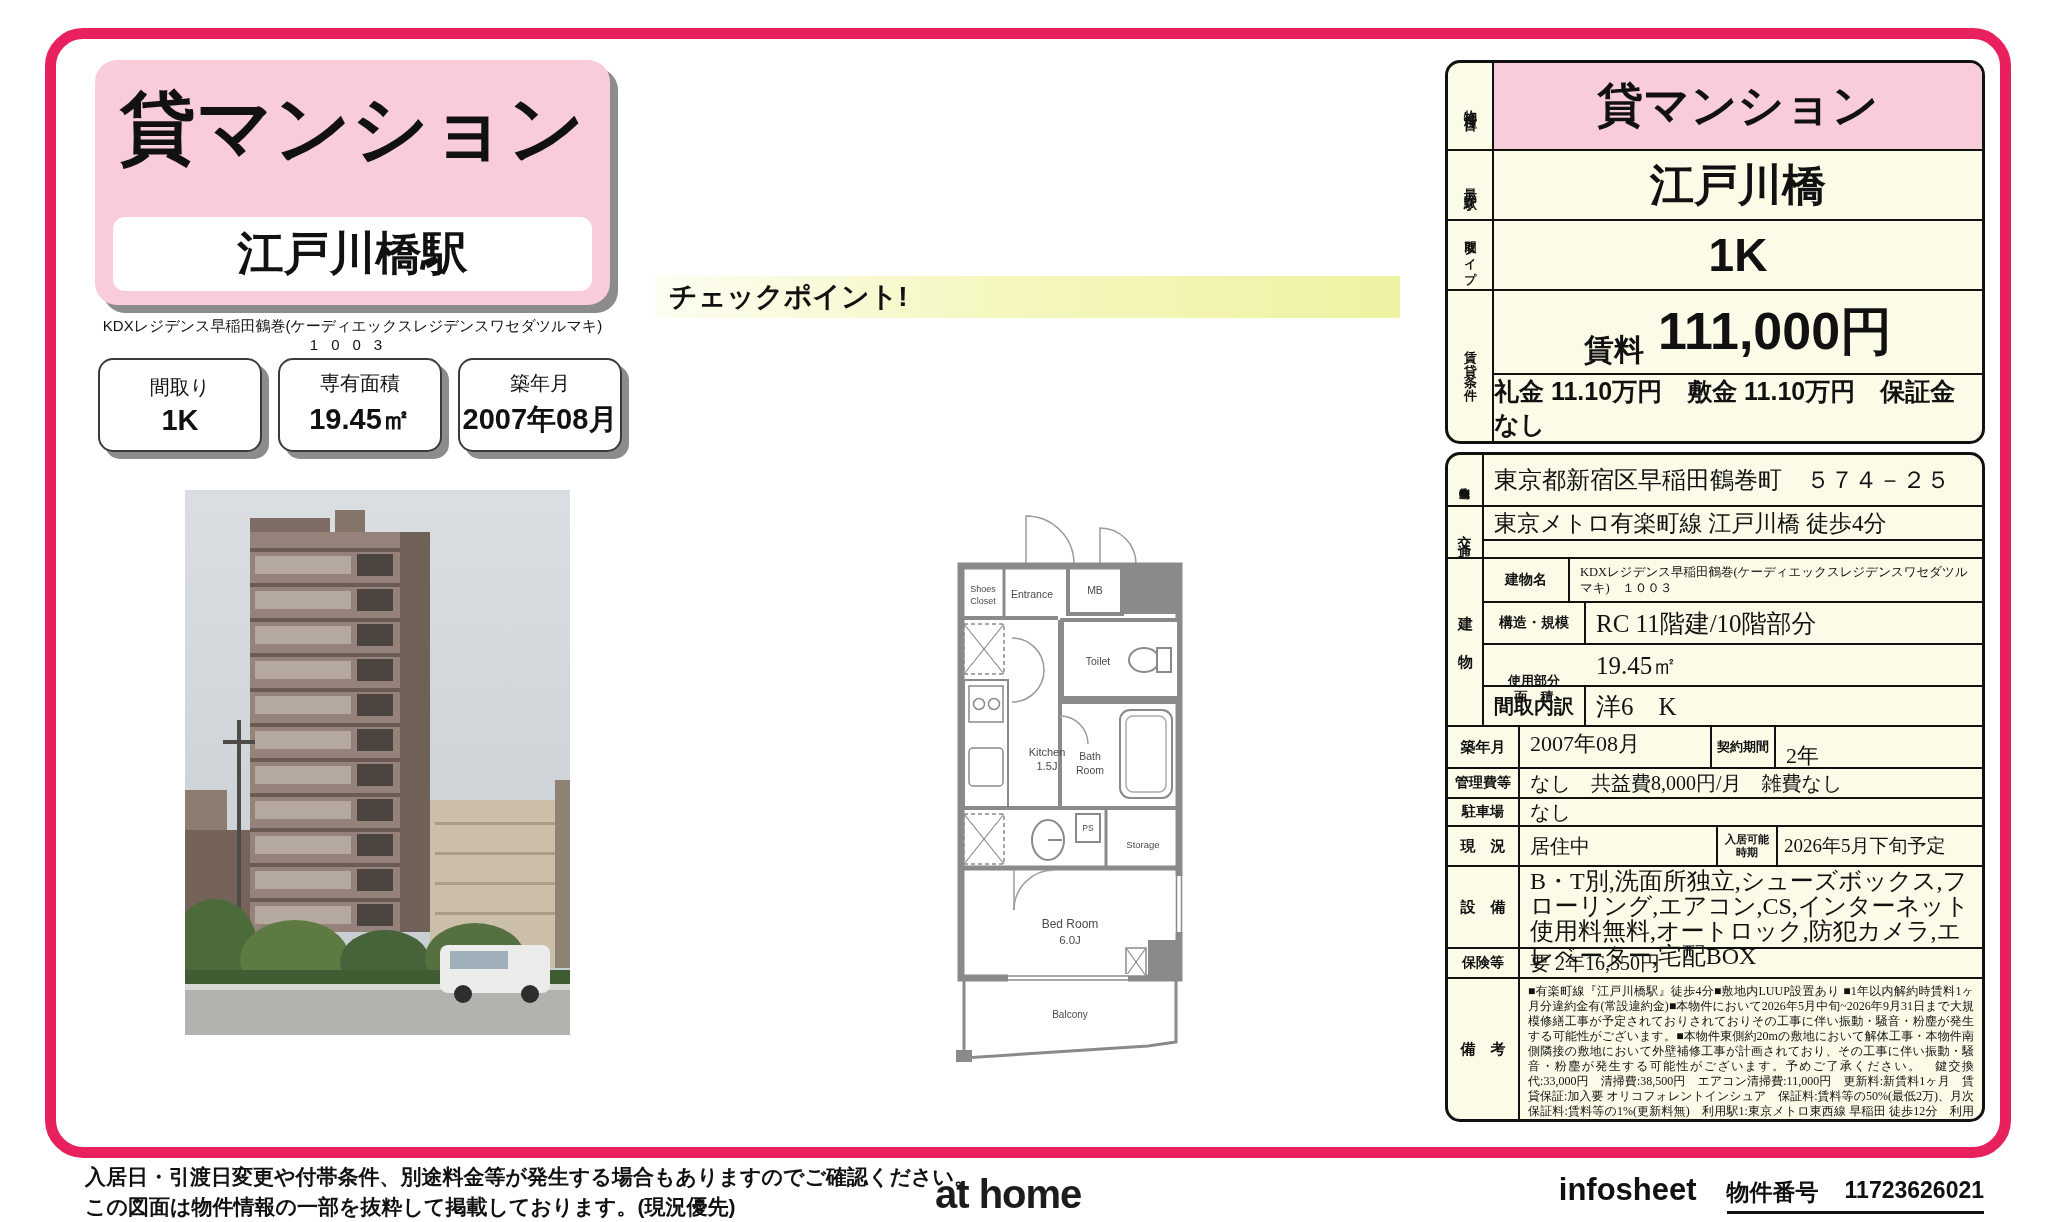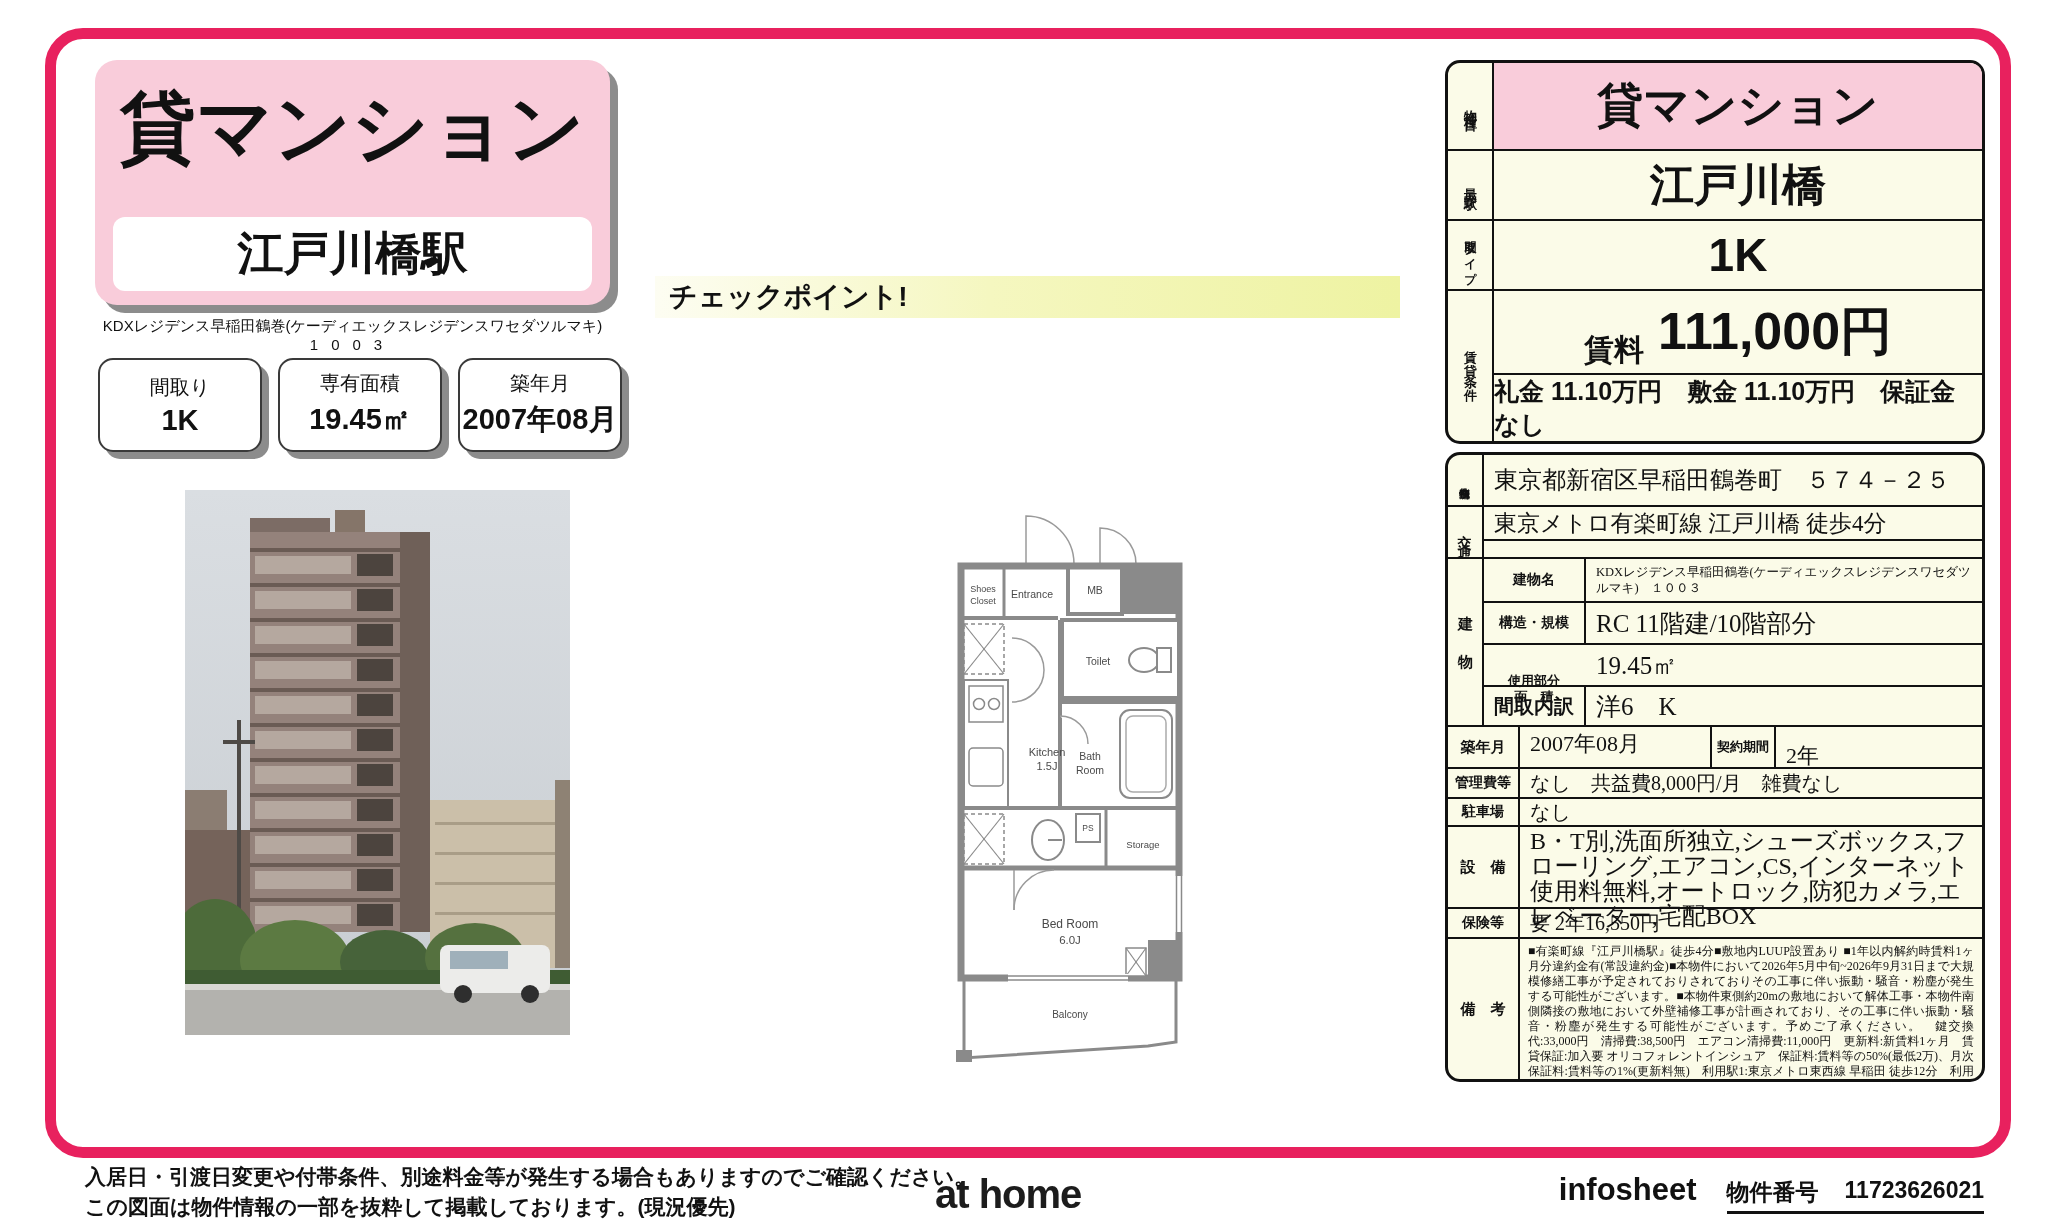--- a/index.html
+++ b/index.html
@@ -264,21 +264,21 @@
         <div class="serif" style="height:34px;border-bottom:2px solid #111;display:flex;align-items:center;padding-left:10px;font-size:23px;box-sizing:border-box;">東京メトロ有楽町線 江戸川橋 徒歩4分</div>
         <div style="flex:1;"></div>
       </div>
     </div>
     <div class="trow" style="height:168px;">
       <div class="lcell" style="width:36px;">
         <span class="vtext" style="font-size:15px;letter-spacing:38px;">建物</span>
       </div>
       <div style="flex:1;display:flex;flex-direction:column;min-width:0;">
         <div style="height:44px;display:flex;border-bottom:2px solid #111;box-sizing:border-box;">
-          <div class="sublab" style="width:102px;font-size:14px;">建物名</div>
+          <div class="sublab" style="width:86px;font-size:14px;">建物名</div>
           <div class="vcell left serif" style="font-size:12.5px;line-height:16px;padding-right:4px;">KDXレジデンス早稲田鶴巻(ケーディエックスレジデンスワセダツルマキ)　１００３</div>
         </div>
         <div style="height:42px;display:flex;border-bottom:2px solid #111;box-sizing:border-box;">
           <div class="sublab" style="width:102px;font-size:14px;">構造・規模</div>
           <div class="vcell left serif" style="font-size:25px;">RC 11階建/10階部分</div>
         </div>
         <div style="height:42px;display:flex;border-bottom:2px solid #111;box-sizing:border-box;">
           <div class="sublab preline" style="width:102px;font-size:13px;line-height:16px;margin-top:44px;">使用部分
 面　積</div>
           <div class="vcell left serif" style="font-size:25px;">19.45㎡</div>
@@ -295,20 +295,27 @@
       <div class="sublab" style="width:66px;font-size:13px;border-left:2px solid #111;">契約期間</div>
       <div class="vcell left serif" style="font-size:22px;align-items:flex-start;padding-top:14px;">2年</div>
     </div>
     <div class="trow" style="height:30px;">
       <div class="lcell" style="width:72px;font-size:14px;font-weight:bold;">管理費等</div>
       <div class="vcell left serif" style="font-size:20px;">なし　共益費8,000円/月　雑費なし</div>
     </div>
     <div class="trow" style="height:28px;">
       <div class="lcell" style="width:72px;font-size:14px;font-weight:bold;">駐車場</div>
       <div class="vcell left serif" style="font-size:20px;">なし</div>
+    </div>
+    <div class="trow" style="height:40px;">
+      <div class="lcell" style="width:72px;font-size:15px;font-weight:bold;">現　況</div>
+      <div class="vcell left serif" style="flex:none;width:196px;font-size:20px;">居住中</div>
+      <div class="sublab preline" style="width:62px;font-size:11px;line-height:13px;border-left:2px solid #111;">入居可能
+時期</div>
+      <div class="vcell left serif" style="font-size:19px;padding-left:6px;">2026年5月下旬予定</div>
     </div>
     <div class="trow" style="height:82px;">
       <div class="lcell" style="width:72px;font-size:15px;font-weight:bold;">設　備</div>
       <div class="vcell left serif" style="font-size:24px;line-height:25px;padding-right:4px;margin-top:24px;">B・T別,洗面所独立,シューズボックス,フローリング,エアコン,CS,インターネット使用料無料,オートロック,防犯カメラ,エレベーター,宅配BOX</div>
     </div>
     <div class="trow" style="height:30px;">
       <div class="lcell" style="width:72px;font-size:14px;font-weight:bold;">保険等</div>
       <div class="vcell left serif" style="font-size:20px;">要 2年16,550円</div>
     </div>
     <div class="trow" style="height:140px;">

